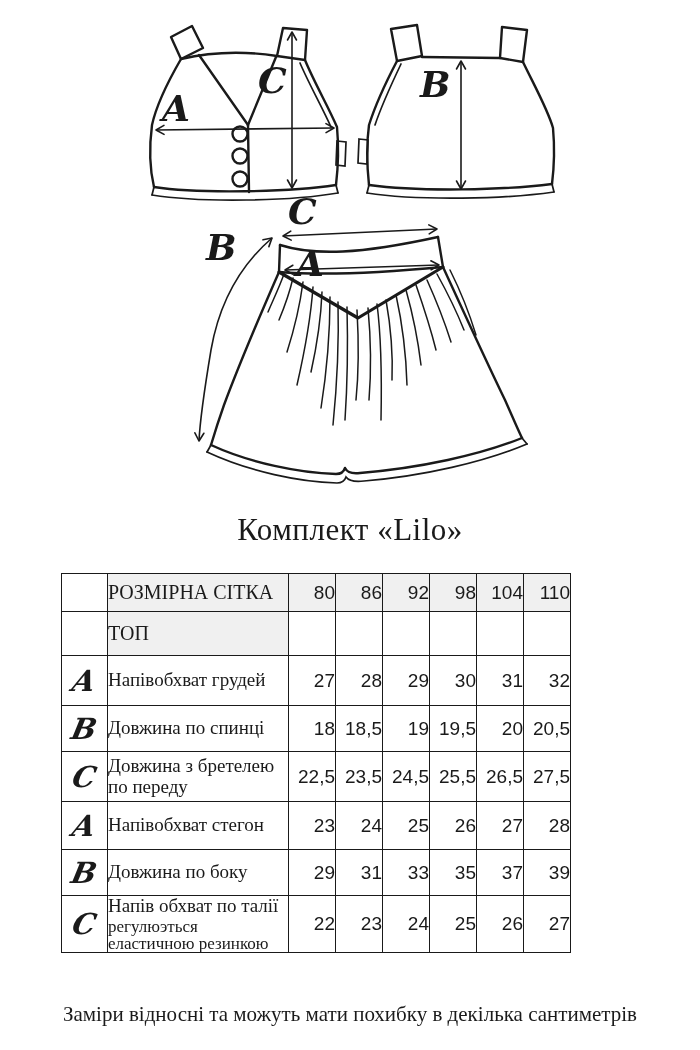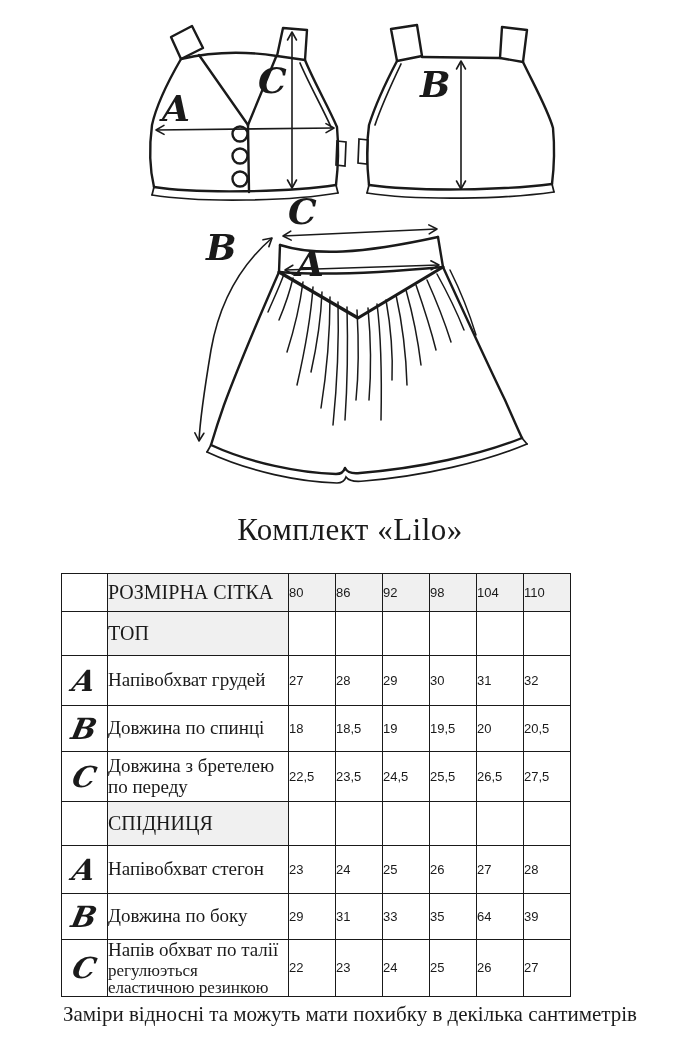--- a/index.html
+++ b/index.html
@@ -56,21 +56,21 @@
     font-family:"DejaVu Serif", serif;
     font-style:italic;font-weight:700;font-size:29px;
     display:inline-block;transform:skewX(-12deg);
   }
   .grey{background:var(--header-bg);}
   td.name-cell{font-size:19px;padding-left:7px;padding-right:3px;line-height:1.08;}
   td.header-cell{font-size:20px;padding-left:7px;}
   td.section-cell{font-size:20px;padding-left:8px;}
   td.num-cell{
     font-family:"Liberation Sans", sans-serif;
-    font-size:13px;text-align:left;
+    font-size:19px;text-align:right;
   }
   .row-label{display:block;line-height:1.08;}
   .row-sub{display:block;font-size:17px;line-height:1.0;margin-top:1px;}
   tr.r1{height:38px;} tr.r2{height:44px;} tr.r3{height:50px;}
   tr.r4{height:46px;} tr.r5{height:50px;} tr.r6{height:44px;}
   tr.r7{height:48px;} tr.r8{height:46px;} tr.r9{height:46px;}
 </style>
 </head>
 <body>
 
@@ -217,48 +217,38 @@
     <tr class="r5">
       <td class="letter-cell"><span class="script-letter">C</span></td>
       <td class="name-cell">Довжина з бретелею по переду</td>
       <td class="num-cell">22,5</td>
       <td class="num-cell">23,5</td>
       <td class="num-cell">24,5</td>
       <td class="num-cell">25,5</td>
       <td class="num-cell">26,5</td>
       <td class="num-cell">27,5</td>
     </tr>
-    <tr class="r6">
-      <td class="letter-cell"></td>
-      <td class="section-cell grey">СПІДНИЦЯ</td>
-      <td></td>
-      <td></td>
-      <td></td>
-      <td></td>
-      <td></td>
-      <td></td>
-    </tr>
     <tr class="r7">
       <td class="letter-cell"><span class="script-letter">A</span></td>
       <td class="name-cell">Напівобхват стегон</td>
       <td class="num-cell">23</td>
       <td class="num-cell">24</td>
       <td class="num-cell">25</td>
       <td class="num-cell">26</td>
       <td class="num-cell">27</td>
       <td class="num-cell">28</td>
     </tr>
     <tr class="r8">
       <td class="letter-cell"><span class="script-letter">B</span></td>
       <td class="name-cell">Довжина по боку</td>
       <td class="num-cell">29</td>
       <td class="num-cell">31</td>
       <td class="num-cell">33</td>
       <td class="num-cell">35</td>
-      <td class="num-cell">64</td>
+      <td class="num-cell">37</td>
       <td class="num-cell">39</td>
     </tr>
     <tr class="r9">
       <td class="letter-cell"><span class="script-letter">C</span></td>
       <td class="name-cell">
         <span class="row-label">Напів обхват по талії</span>
         <span class="row-sub">регулюэться еластичною резинкою</span>
       </td>
       <td class="num-cell">22</td>
       <td class="num-cell">23</td>

